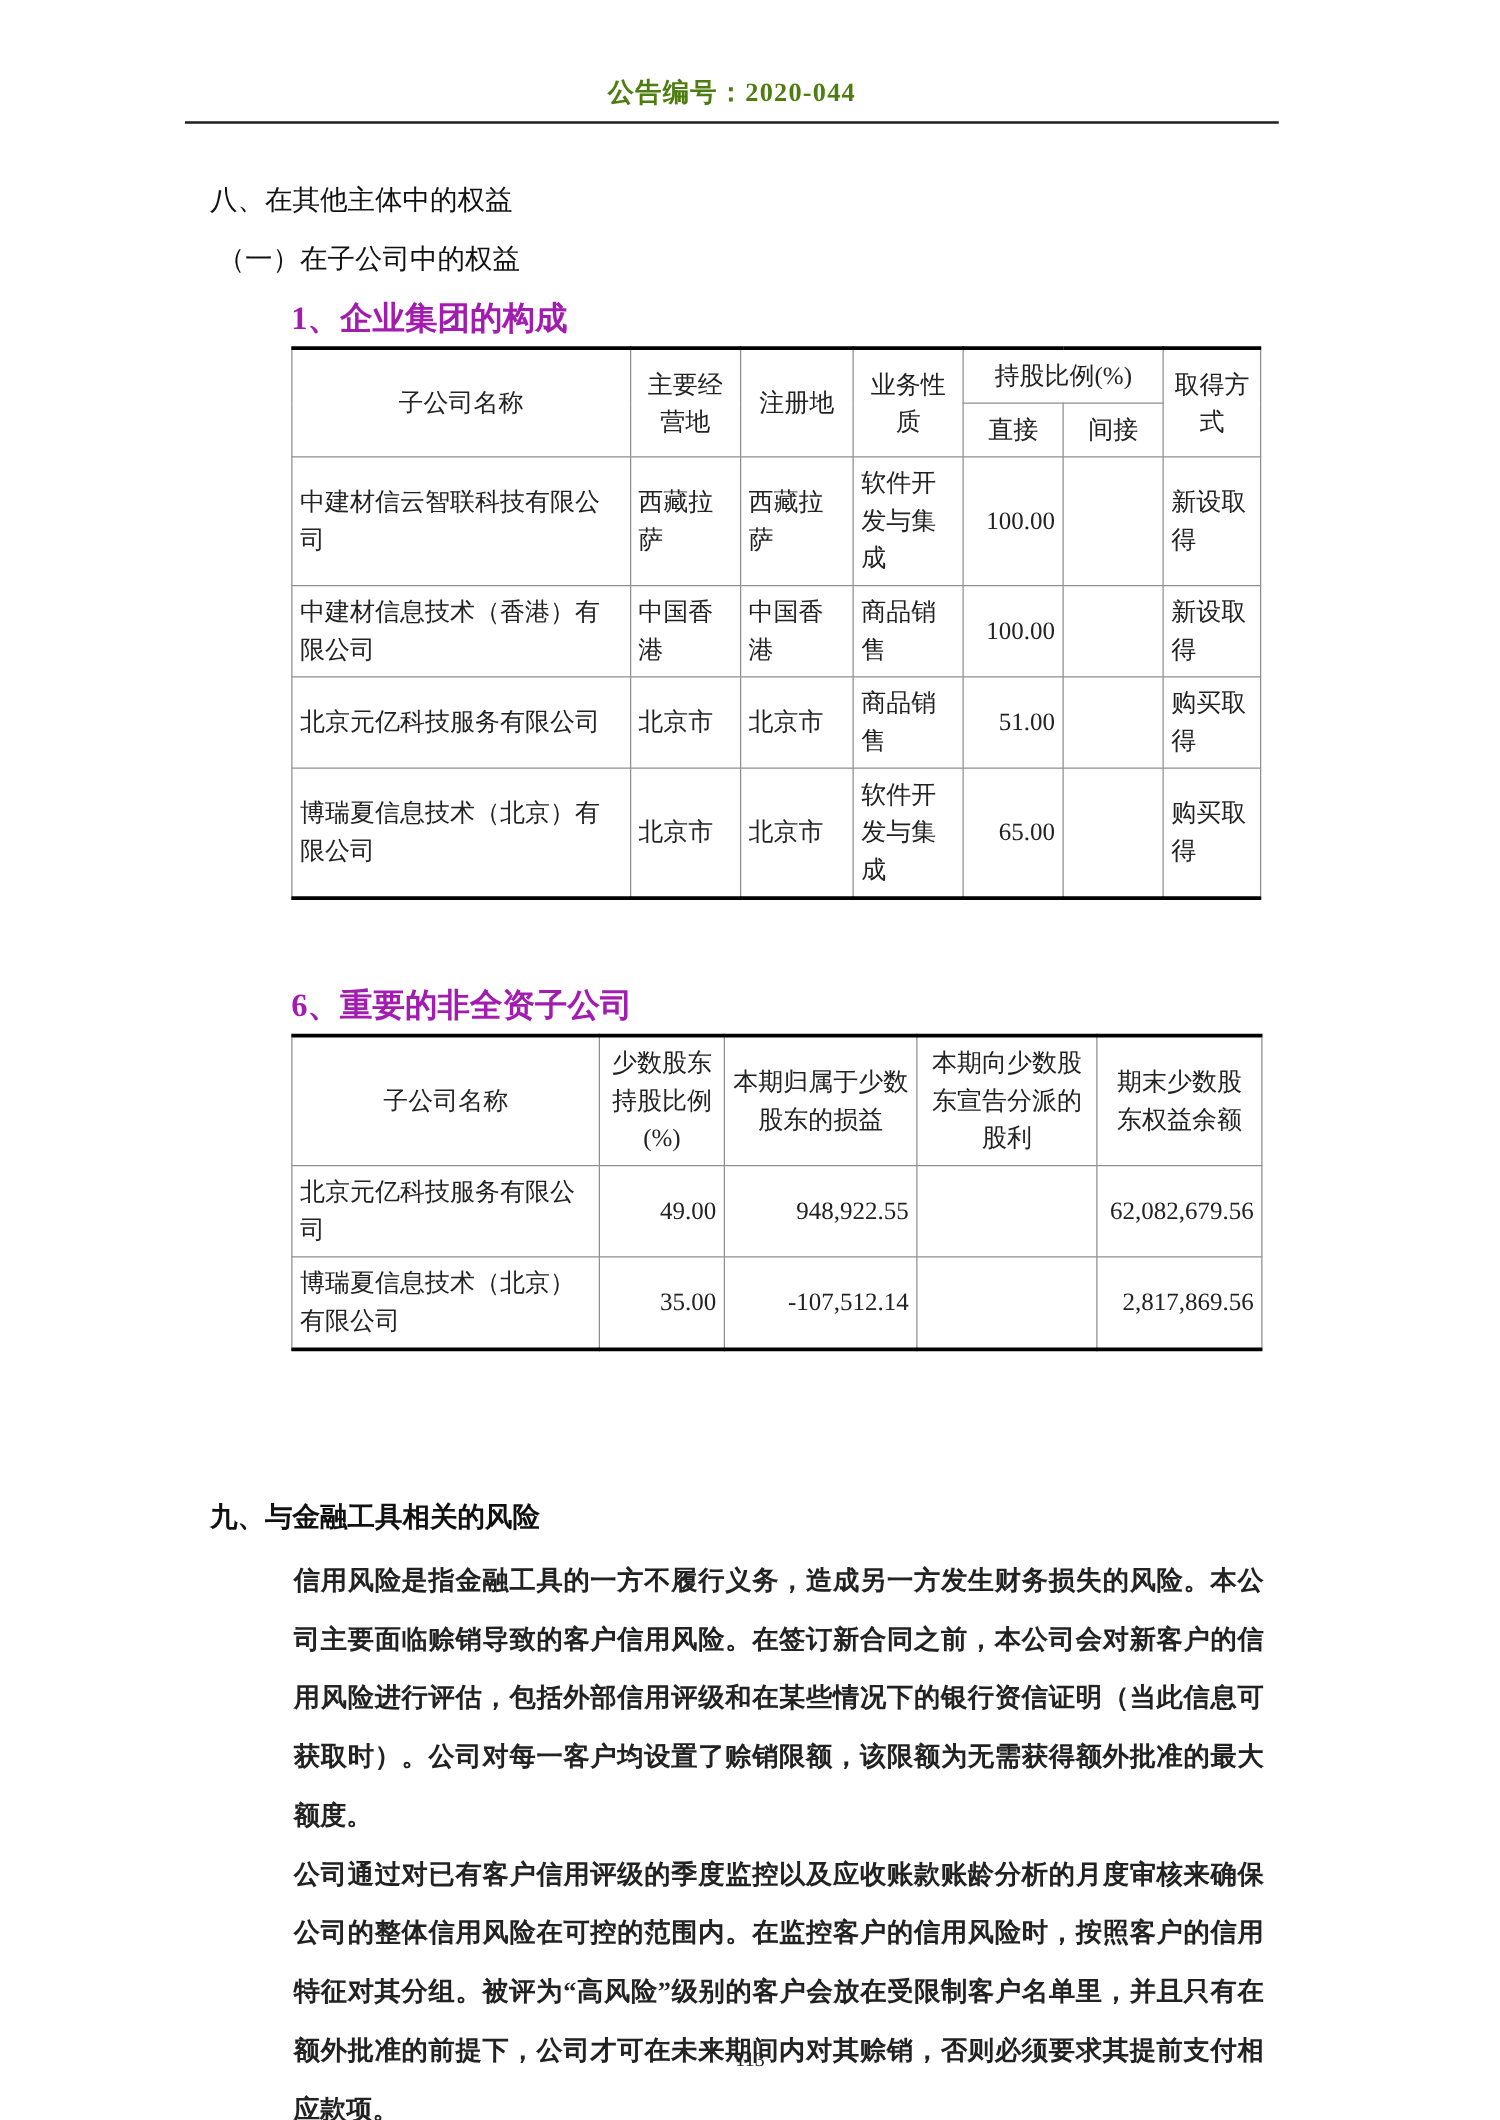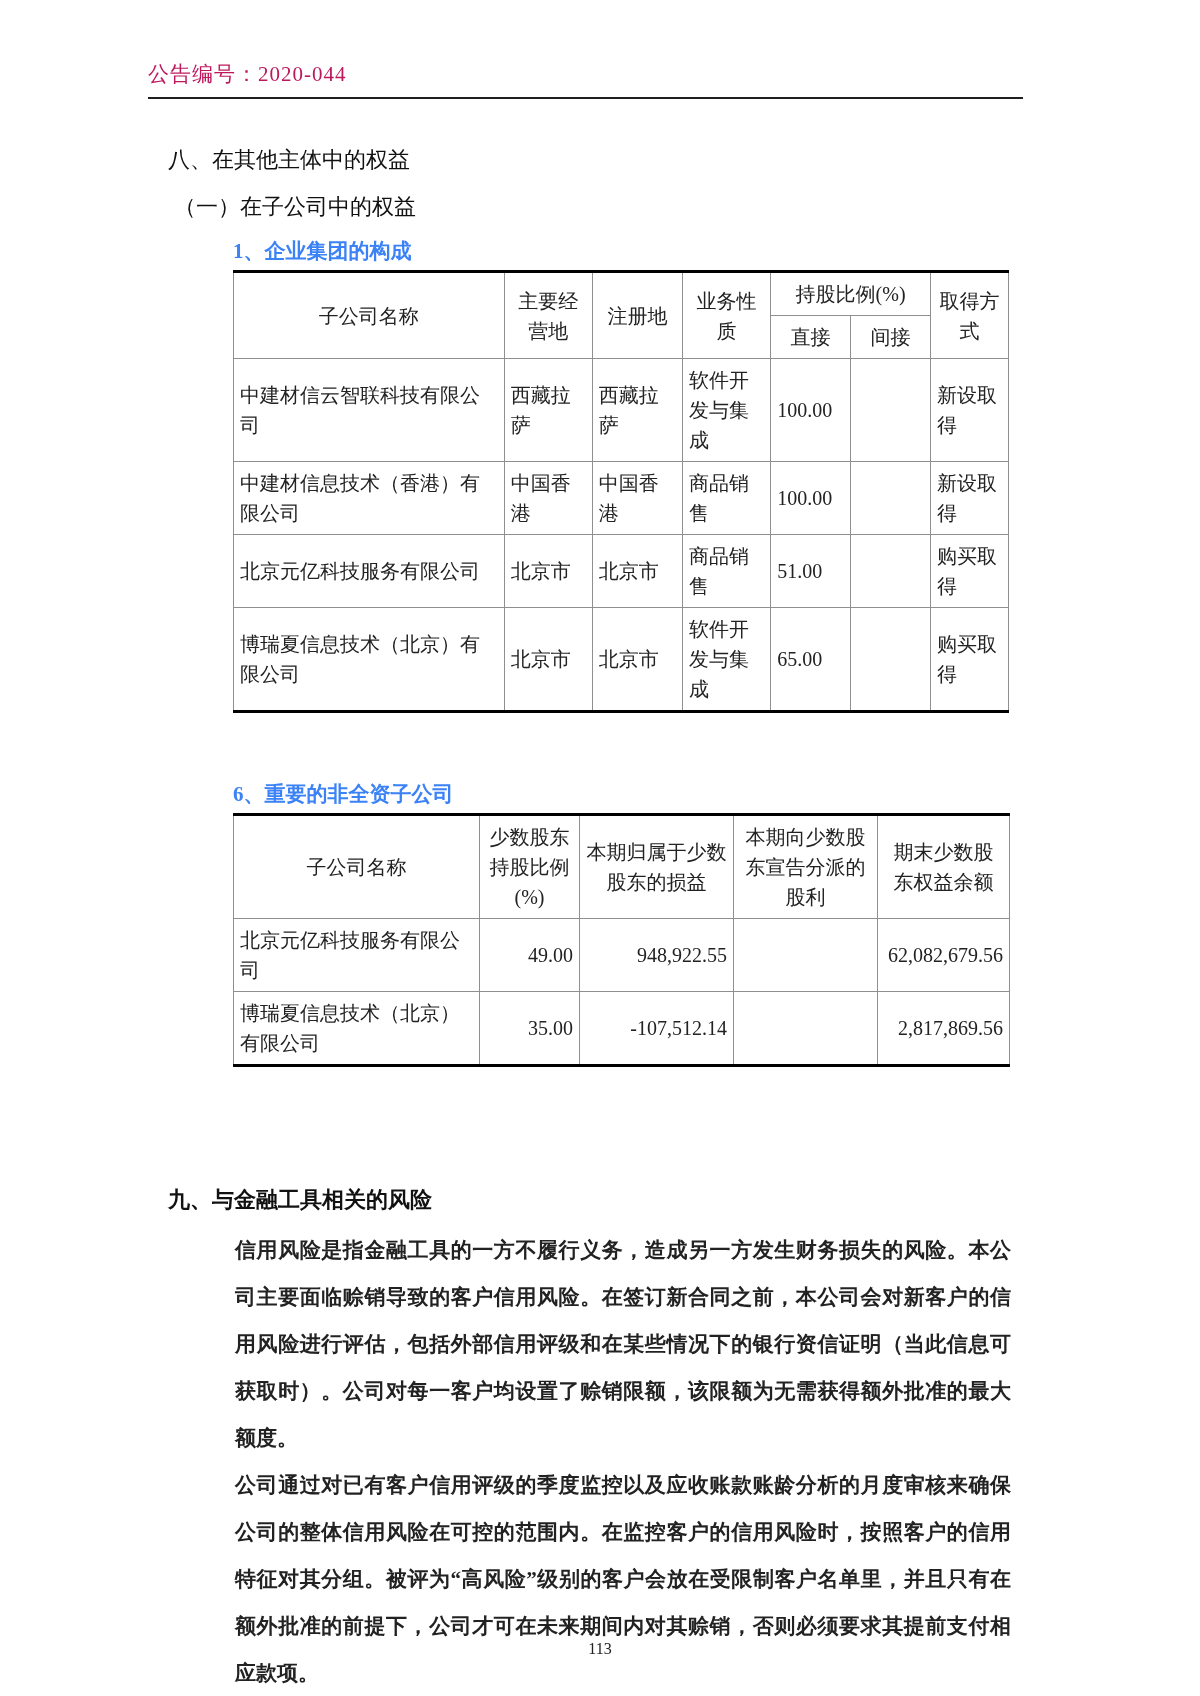--- a/index.html
+++ b/index.html
@@ -8,47 +8,48 @@
     width:1200px;height:1696px;
     margin:0 auto;
     background:#ffffff;
     box-sizing:border-box;
     padding:60px 177px 0 148px;
     font-family:"Liberation Serif","DejaVu Serif",serif;
     color:#1c1c1c;
     overflow:hidden;
   }
   .doc-number{
-    text-align:left;
+    text-align:center;
     font-size:21px;
     letter-spacing:1px;
-    color:#be185d;
+    color:#4d7c0f;
+    font-weight:bold;
   }
   .header-rule{
     border:none;
     border-top:2px solid #1f1f1f;
     margin:9px 0 0 0;
   }
   .h-level1{
     margin:46px 0 0 20px;
     font-size:22px;
     font-weight:normal;
     color:#111;
   }
   .h-level2{
     margin:17px 0 0 26px;
     font-size:22px;
     font-weight:normal;
     color:#111;
   }
   .tbl-title{
     margin:15px 0 0 85px;
-    font-size:21px;
+    font-size:26px;
     font-weight:bold;
-    color:#3b82f6;
+    color:#a21caf;
   }
   table.doc-table{
     margin:5px 0 0 85px;
     width:776px;
     border-collapse:collapse;
     table-layout:fixed;
     border-top:3px solid #000;
     border-bottom:3px solid #000;
     font-size:20px;
     color:#222;
@@ -56,21 +57,21 @@
   table.doc-table th, table.doc-table td{
     border:1px solid #8f8f8f;
     font-weight:normal;
     padding:6px 6px;
     vertical-align:middle;
     line-height:30px;
     background:#fff;
   }
   table.doc-table th{ text-align:center; }
   td.cell-left{ text-align:left; padding-left:10px; padding-right:10px;}
-  td.cell-center{ text-align:left; }
+  td.cell-center{ text-align:right; }
   td.cell-right{ text-align:right; padding-right:8px; }
   .spacer-t2{ height:52px; }
   .h-section9{ margin:118px 0 0 20px; font-size:22px; font-weight:bold; color:#111;}
   .para{
     margin:12px 0 0 87px;
     width:776px;
     font-size:21px;
     line-height:47px;
     text-align:justify;
     color:#222;

